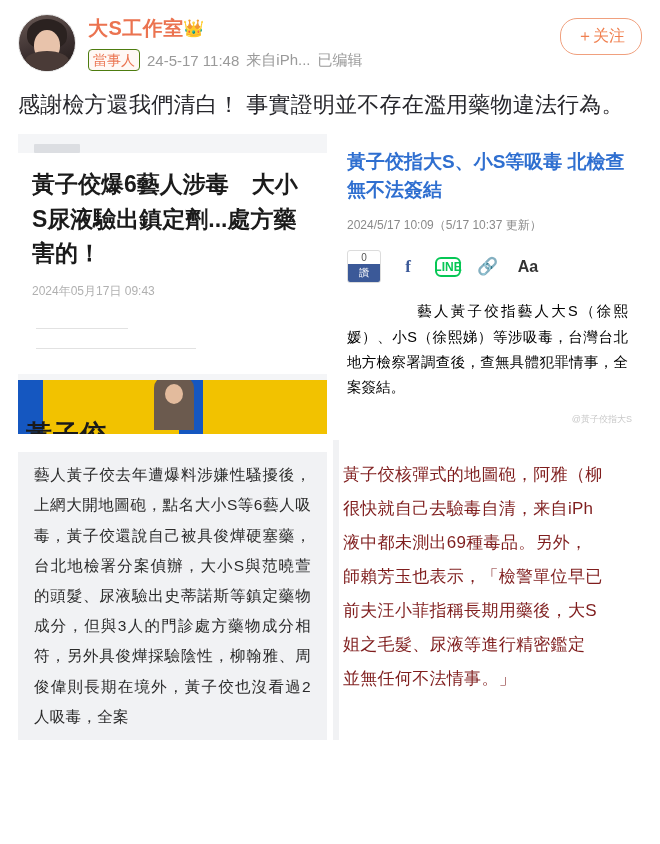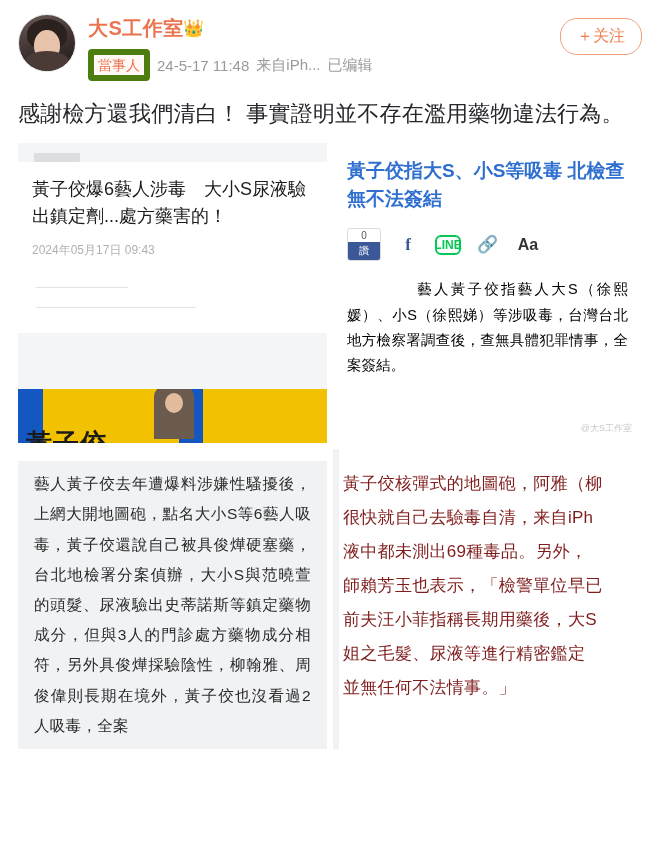--- a/index.html
+++ b/index.html
@@ -81,21 +81,21 @@
     align-items: center;
     gap: 7px;
     margin-top: 7px;
     color: #9a9a9a;
     font-size: 15px;
     flex-wrap: nowrap;
   }
   .tag-party {
     display: inline-block;
     color: #eb7350;
-    border: 6px solid #4d7c0f;
+    border: 1px solid #4d7c0f;
     border-radius: 4px;
     font-size: 14px;
     line-height: 1;
     padding: 3px 4px;
     background: #fff8f5;
     white-space: nowrap;
   }
   .meta-text { white-space: nowrap; }
   .loc-row {
     margin-top: 6px;
@@ -147,24 +147,24 @@
     background: #f4f5f7;
     padding: 0;
   }
   .news1 .thin-line {
     width: 46px; height: 9px;
     background: #dcdee2;
     margin: 10px 0 0 16px;
     border-radius: 1px;
   }
   .news1 .headline {
-    font-size: 18px;
+    font-size: 23px;
     line-height: 1.5;
     color: #1b1b1b;
-    font-weight: 400;
+    font-weight: 700;
     background: #fff;
     padding: 14px 14px 12px 14px;
   }
   .news1 .date {
     font-size: 12px;
     color: #b0b0b0;
     background: #fff;
     padding: 0 14px 14px 14px;
   }
   .news1 .blank {
@@ -364,32 +364,33 @@
       <div class="blank"></div>
       <div class="banner">
         <div class="yellow"></div>
         <div class="ch">黃子佼</div>
         <div class="person"></div>
       </div>
     </div>
 
     <div class="card tall-2 news2">
       <div class="title">黃子佼指大S、小S等吸毒 北檢查無不法簽結</div>
+      <div class="sub">2024/5/17 10:09（5/17 10:37 更新）</div>
       <div class="social">
         <div class="fb-like">
           <span class="cnt">0</span>
           <span class="bar">讚</span>
         </div>
         <div class="ic fb">f</div>
         <div class="ic line">LINE</div>
         <div class="ic link">🔗</div>
         <div class="ic aa">Aa</div>
       </div>
       <div class="article"><span class="indent"></span><span>藝人黃子佼指藝人大S（徐熙媛）、小S（徐熙娣）等涉吸毒，台灣台北地方檢察署調查後，查無具體犯罪情事，全案簽結。</span></div>
-      <div class="wmark">@大S工作室</div>
+      <div class="wmark">@黃子佼指大S</div>
     </div>
 
     <div class="card tall-3 news3">
       <div class="toprule"></div>
       <div class="lines">藝人黃子佼去年遭爆料涉嫌性騷擾後，上網大開地圖砲，點名大小S等6藝人吸毒，黃子佼還說自己被具俊燁硬塞藥，台北地檢署分案偵辦，大小S與范曉萱的頭髮、尿液驗出史蒂諾斯等鎮定藥物成分，但與3人的門診處方藥物成分相符，另外具俊燁採驗陰性，柳翰雅、周俊偉則長期在境外，黃子佼也沒看過2人吸毒，全案</div>
     </div>
 
     <div class="card tall-4 news4">
       <div class="stripe"></div>
       <div class="lines">

